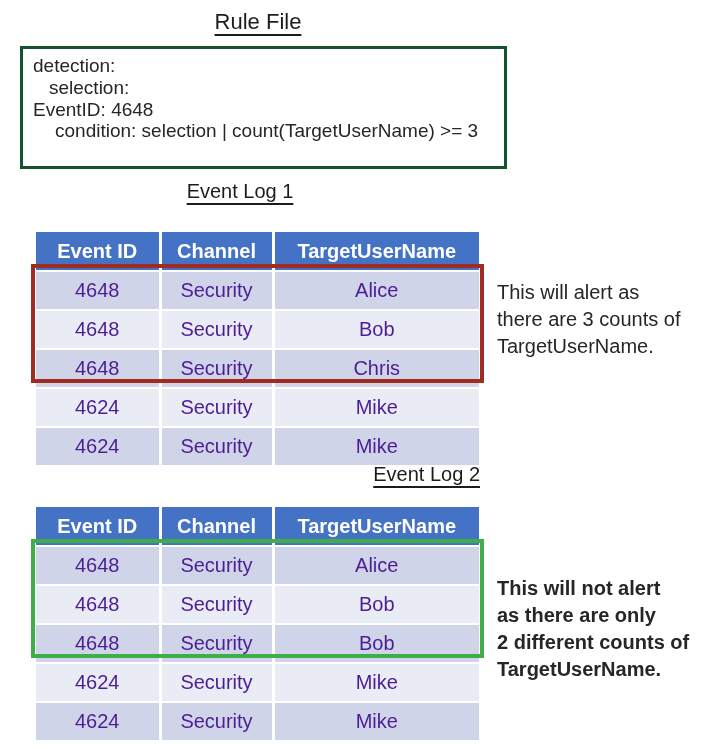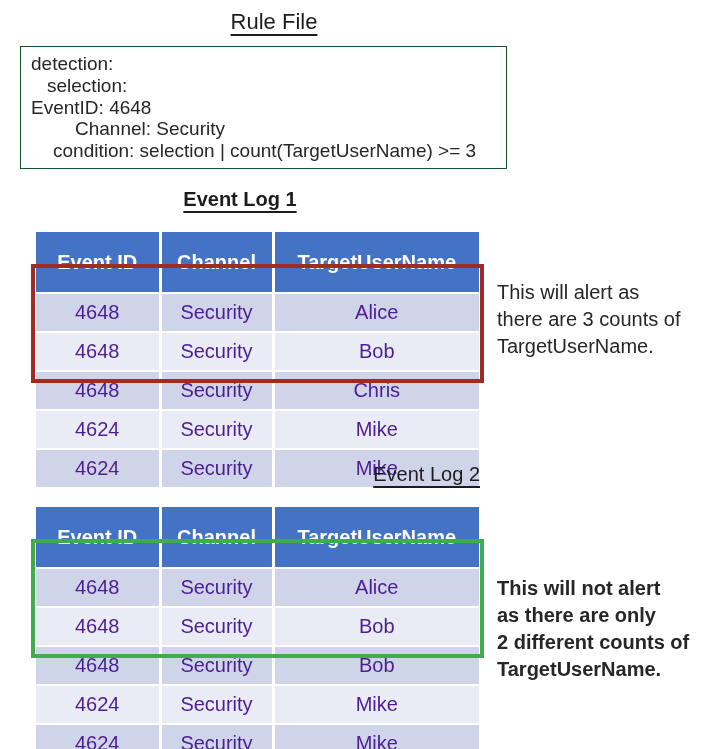--- a/index.html
+++ b/index.html
@@ -9,72 +9,72 @@
     height: 749px;
     background: #ffffff;
     font-family: "Liberation Sans", "DejaVu Sans", sans-serif;
     color: #1f1f1f;
     overflow: hidden;
   }
 
   
   .rule-title {
     position: absolute;
-    top: 9px; left: 16px;
+    top: 9px; left: 0;
     width: 516px;
     text-align: center;
     font-size: 22px;
     text-decoration: underline;
     text-underline-offset: 5px;
     color: #1c1c1c;
   }
   .rule-box {
     position: absolute;
     left: 20px; top: 46px;
     width: 487px; height: 123px;
-    border: 1px solid #14532d;
+    border: 3px solid #14532d;
     box-sizing: border-box;
     padding: 6px 6px 0 10px;
     font-size: 19px;
     line-height: 21.8px;
     color: #262626;
     white-space: nowrap;
   }
 
   
   .log-title {
     position: absolute;
     left: 0;
     width: 480px;
     text-align: center;
     font-size: 20px;
     text-decoration: underline;
     text-underline-offset: 5px;
     color: #1c1c1c;
   }
-  .t1 { top: 188px; font-weight: bold; }
+  .t1 { top: 180px; }
   .t2 { top: 463px; text-align: right; }
 
   
   .table-wrap { position: absolute; left: 36px; }
   #table-0 { top: 232px; }
   #table-1 { top: 507px; }
 
   table.log-table {
     border-collapse: collapse;
     table-layout: fixed;
     width: 443px;
   }
   table.log-table th {
     background: var(--header-bg);
     color: var(--header-fg);
     font-weight: bold;
     font-size: 20px;
     height: 36px;
-    padding: 12px;
+    padding: 1px;
     text-align: center;
   }
   table.log-table td {
     font-size: 20px;
     height: 37px;
     padding: 0;
     text-align: center;
     color: #4c1d95;
   }
   table.log-table th:not(:last-child),
@@ -113,21 +113,20 @@
 <body>
 
 <div class="canvas" style="--header-bg: #4472c4; --header-fg: #ffffff; --row-dark: #cfd4e8; --row-light: #e9ebf5; --hl-red: #a02b20; --hl-green: #3fae49;">
 
   <div class="rule-title">Rule File</div>
 
   <div class="rule-box" id="rule-code">
       <div style="margin-left: 0px;">detection:</div>
       <div style="margin-left: 16px;">selection:</div>
       <div style="">EventID: 4648</div>
-      <div style="margin-left: 44px;">Channel: Security</div>
       <div style="margin-left: 22px;">condition: selection | count(TargetUserName) &gt;= 3</div>
     </div>
 
   <div class="log-title t1">Event Log 1</div>
 
   <div class="table-wrap" id="table-0">
       <table class="log-table">
         <colgroup>
           <col style="width: 124px;">
           <col style="width: 113px;">

